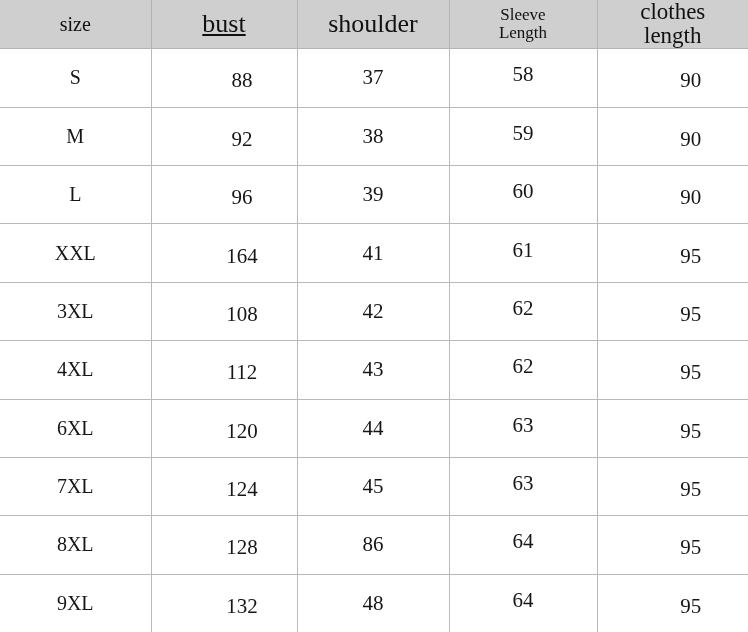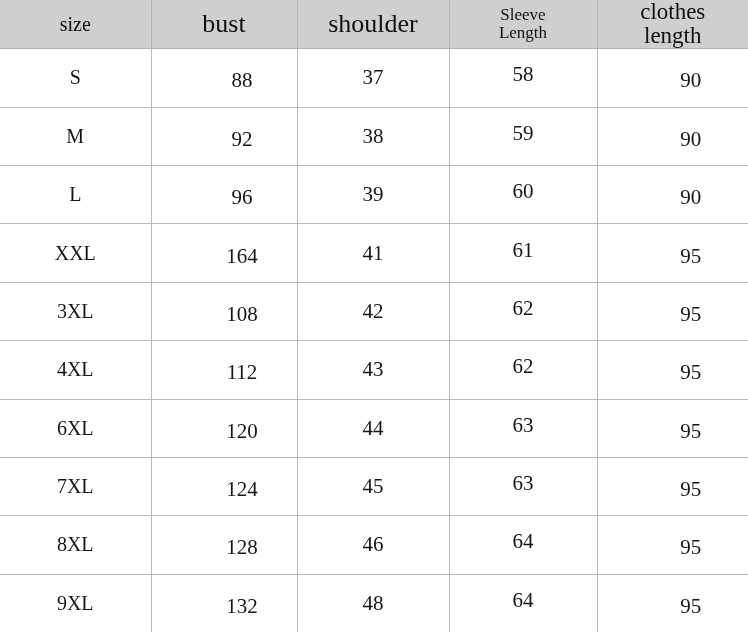--- a/index.html
+++ b/index.html
@@ -35,21 +35,21 @@
     color: #111111;
     vertical-align: middle;
     padding: 0 4px;
     line-height: 1.05;
   }
   #size-chart thead th .hdr {
     display: block;
     white-space: pre-line;
   }
   .h-size   { font-size: 20px; }
-  .h-bust   { font-size: 26px; }
+  .h-bust   { font-size: 26px; text-decoration: underline; }
   .h-should { font-size: 26px; }
   .h-sleeve { font-size: 17px; }
   .h-length { font-size: 23px; }
 
   #size-chart tbody td {
     border: 1px solid #b9b9b9;
     height: 48.5px;
     text-align: center;
     vertical-align: middle;
     font-size: 21px;
@@ -154,21 +154,21 @@
     <tr>
       <td class="col-size"><span class="n-mid">7XL</span></td>
       <td><span class="n-down">124</span></td>
       <td><span class="n-mid">45</span></td>
       <td><span class="n-up">63</span></td>
       <td><span class="n-down">95</span></td>
     </tr>
     <tr>
       <td class="col-size"><span class="n-mid">8XL</span></td>
       <td><span class="n-down">128</span></td>
-      <td><span class="n-mid">46</span></td>
+      <td><span class="n-mid">86</span></td>
       <td><span class="n-up">64</span></td>
       <td><span class="n-down">95</span></td>
     </tr>
     <tr>
       <td class="col-size"><span class="n-mid">9XL</span></td>
       <td><span class="n-down">132</span></td>
       <td><span class="n-mid">48</span></td>
       <td><span class="n-up">64</span></td>
       <td><span class="n-down">95</span></td>
     </tr>

